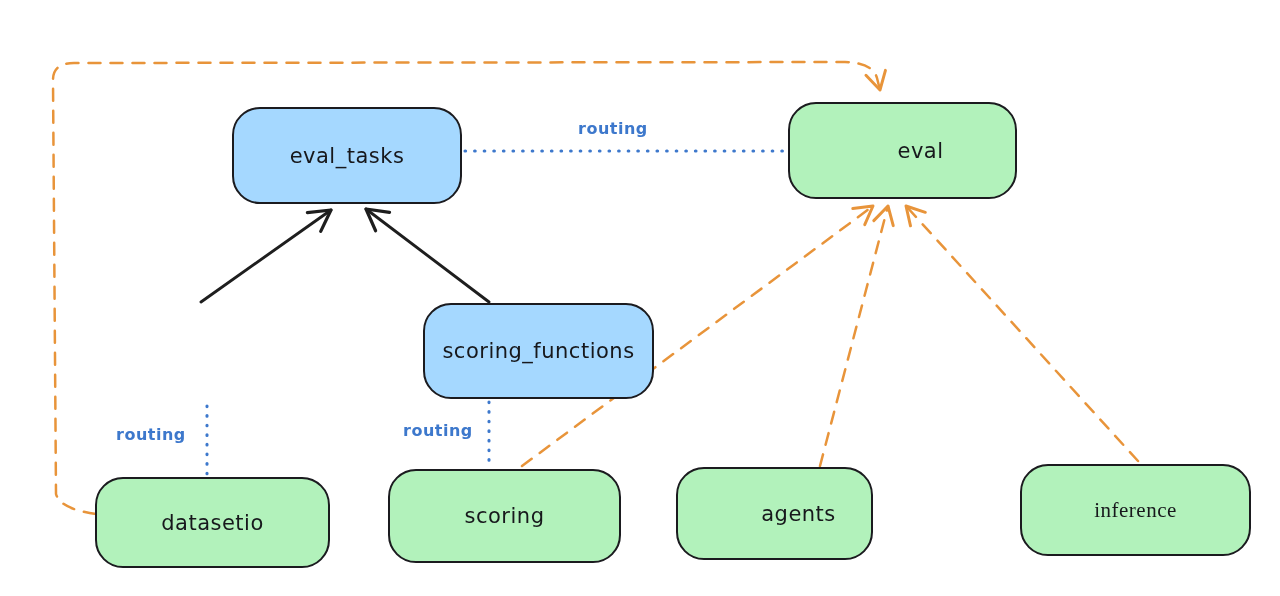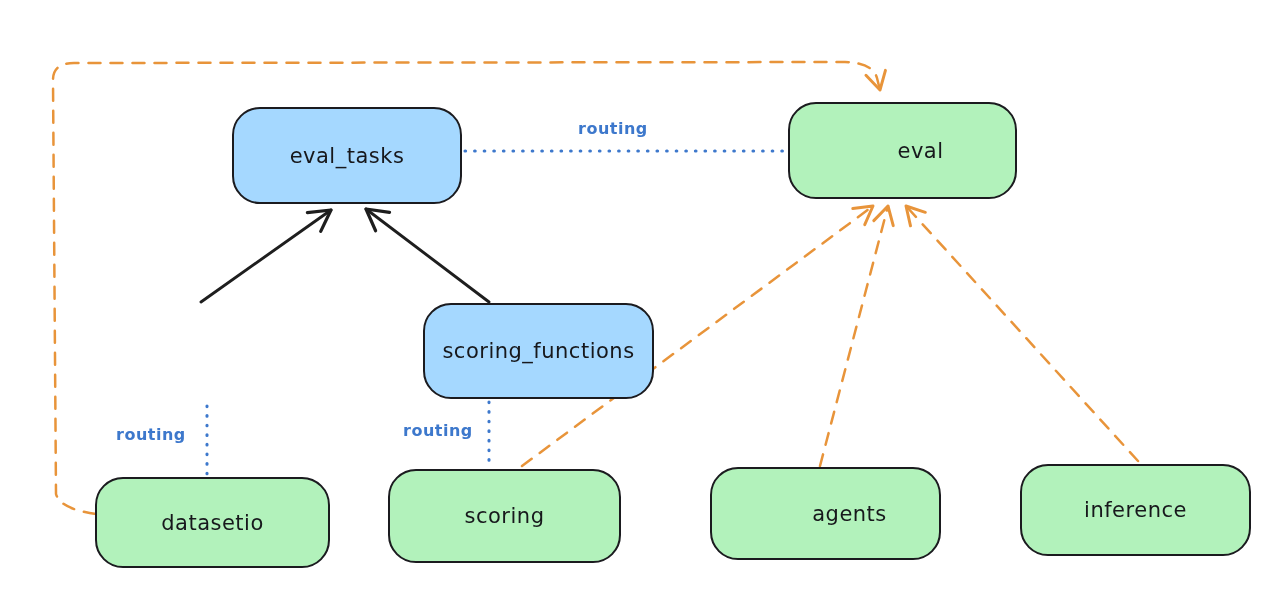--- a/index.html
+++ b/index.html
@@ -29,22 +29,22 @@
     color: #17181c;
   }
   .node.blue  { background: #a5d8ff; }
   .node.green { background: #b2f2bb; }
   .node-eval-tasks        { left: 232px; top: 107px; width: 230px; height: 97px; }
   .node-eval              { left: 788px; top: 102px; width: 229px; height: 97px; padding-left: 36px; }
   .node-datasets          { left:  97px; top: 304px; width: 233px; height: 97px; }
   .node-scoring-functions { left: 383px; top: 303px; width: 231px; height: 96px; margin-left: 40px; }
   .node-datasetio         { left:  95px; top: 477px; width: 235px; height: 91px; }
   .node-scoring           { left: 388px; top: 469px; width: 233px; height: 94px; }
-  .node-agents            { left: 710px; top: 467px; width: 231px; height: 93px; padding-left: 48px; }
-  .node-inference         { left: 1020px; top: 464px; width: 231px; height: 92px; }
+  .node-agents            { left: 676px; top: 467px; width: 197px; height: 93px; padding-left: 48px; }
+  .node-inference         { left: 1020px; top: 464px; width: 231px; height: 92px; font-family: Liberation Serif, serif; }
   .edge-label {
     position: absolute;
     color: #3d78cc;
     font-weight: bold;
     font-size: 16px;
     letter-spacing: 0.5px;
     white-space: nowrap;
   }
   .edge-label-routing-top  { left: 578px; top: 119px; }
   .edge-label-routing-left { left: 116px; top: 425px; }

